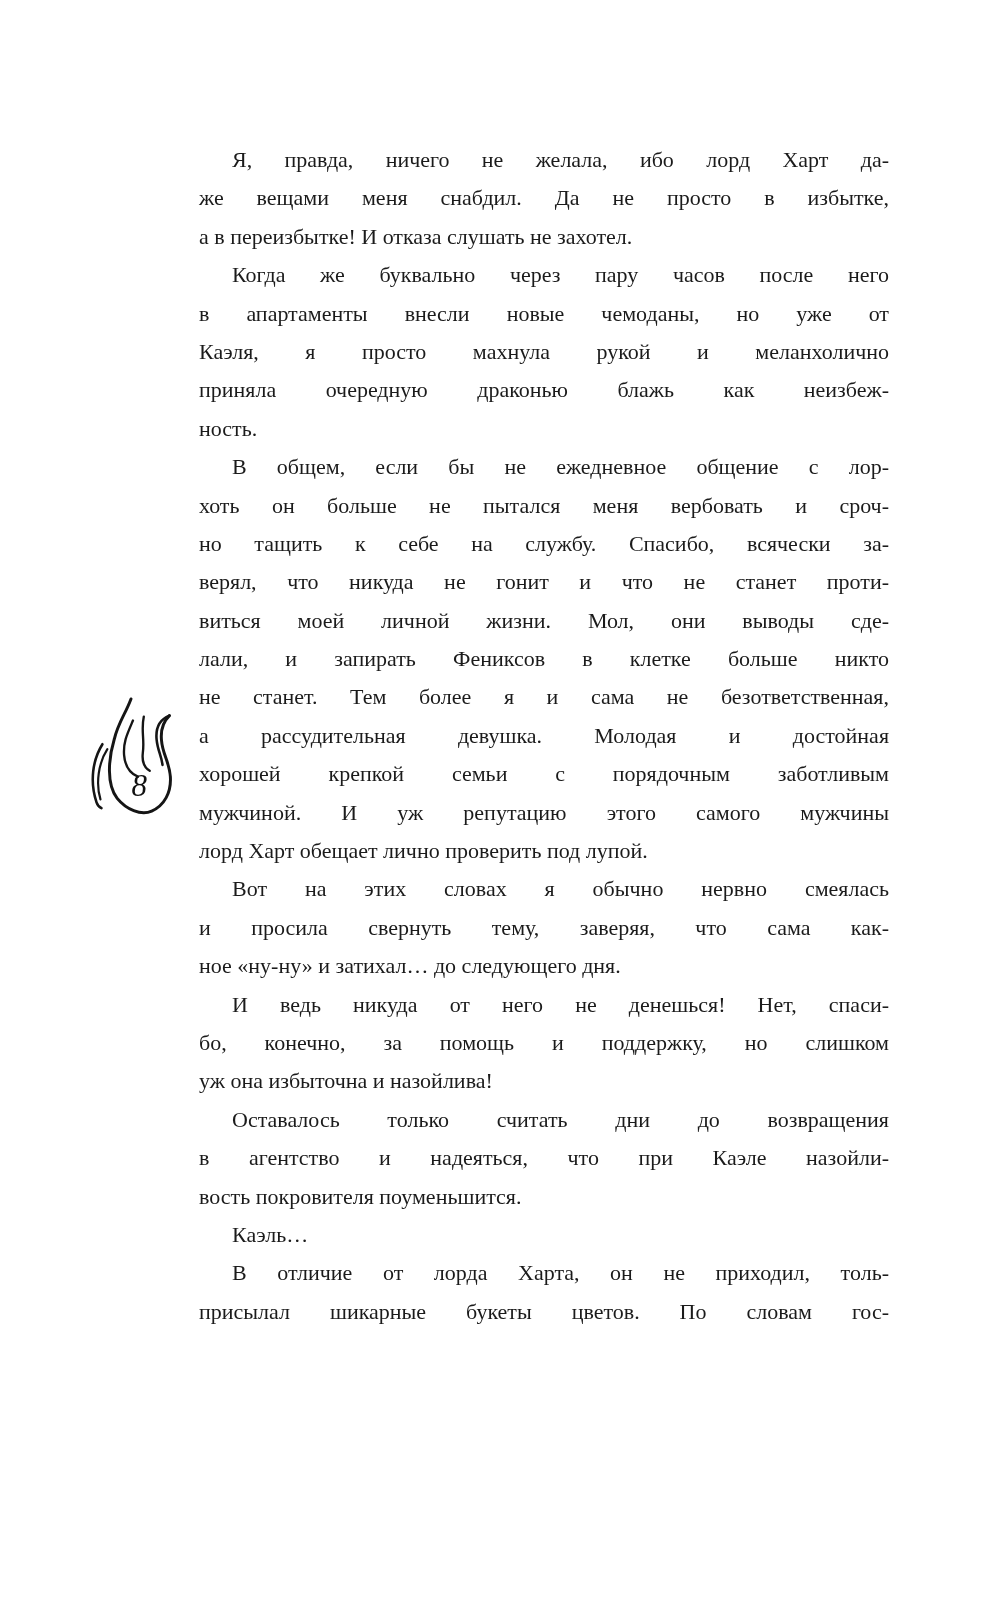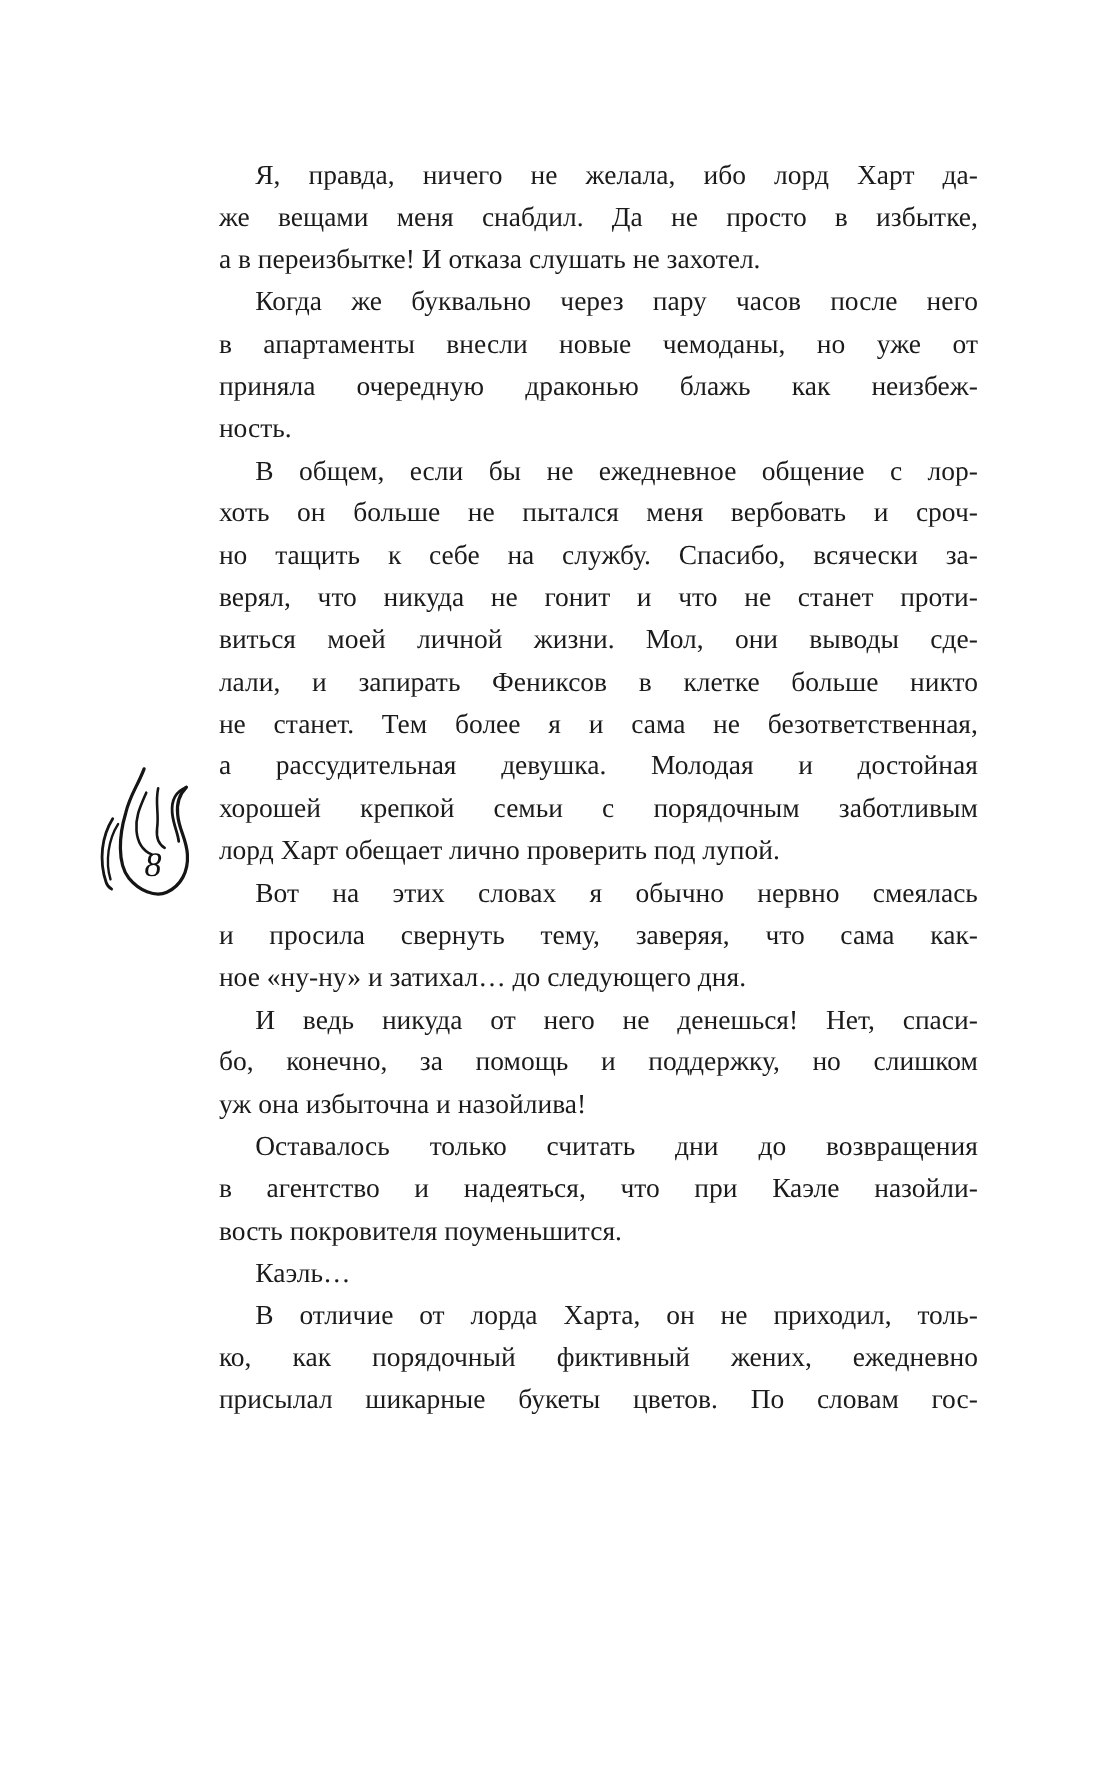--- a/index.html
+++ b/index.html
@@ -14,21 +14,21 @@
     background: #ffffff;
     overflow: hidden;
     font-family: "Liberation Serif", serif;
   }
   .text-block {
     position: absolute;
     left: 199px;
     top: 141px;
     width: 690px;
     color: #1b1b1b;
-    font-size: 25px;
+    font-size: 22px;
     line-height: 38.4px;
   }
   .line {
     height: 38.4px;
   }
   .line.jl {
     text-align: justify;
     text-align-last: justify;
   }
   .line.indent {
@@ -81,40 +81,41 @@
     </svg>
     <span class="pagenum">8</span>
   </div>
 
   <div class="text-block">
       <div class="line indent jl">Я, правда, ничего не желала, ибо лорд Харт да-</div>
       <div class="line jl">же вещами меня снабдил. Да не просто в избытке,</div>
       <div class="line">а в переизбытке! И отказа слушать не захотел.</div>
       <div class="line indent jl">Когда же буквально через пару часов после него</div>
       <div class="line jl">в апартаменты внесли новые чемоданы, но уже от</div>
+      <div class="line jl">Каэля, я просто махнула рукой и меланхолично</div>
       <div class="line jl">приняла очередную драконью блажь как неизбеж-</div>
       <div class="line">ность.</div>
       <div class="line indent jl">В общем, если бы не ежедневное общение с лор-</div>
       <div class="line jl">хоть он больше не пытался меня вербовать и сроч-</div>
       <div class="line jl">но тащить к себе на службу. Спасибо, всячески за-</div>
       <div class="line jl">верял, что никуда не гонит и что не станет проти-</div>
       <div class="line jl">виться моей личной жизни. Мол, они выводы сде-</div>
       <div class="line jl">лали, и запирать Фениксов в клетке больше никто</div>
       <div class="line jl">не станет. Тем более я и сама не безответственная,</div>
       <div class="line jl">а рассудительная девушка. Молодая и достойная</div>
       <div class="line jl">хорошей крепкой семьи с порядочным заботливым</div>
+      <div class="line jl">мужчиной. И уж репутацию этого самого мужчины</div>
       <div class="line">лорд Харт обещает лично проверить под лупой.</div>
       <div class="line indent jl">Вот на этих словах я обычно нервно смеялась</div>
       <div class="line jl">и просила свернуть тему, заверяя, что сама как-</div>
       <div class="line">ное «ну-ну» и затихал… до следующего дня.</div>
       <div class="line indent jl">И ведь никуда от него не денешься! Нет, спаси-</div>
       <div class="line jl">бо, конечно, за помощь и поддержку, но слишком</div>
       <div class="line">уж она избыточна и назойлива!</div>
       <div class="line indent jl">Оставалось только считать дни до возвращения</div>
       <div class="line jl">в агентство и надеяться, что при Каэле назойли-</div>
       <div class="line">вость покровителя поуменьшится.</div>
       <div class="line indent">Каэль…</div>
       <div class="line indent jl">В отличие от лорда Харта, он не приходил, толь-</div>
-      <div class="line jl">ко, как порядочный фиктивный жених, ежедневно</div>
       <div class="line jl">присылал шикарные букеты цветов. По словам гос-</div>
     </div>
 
 </div>
 
 </body></html>

